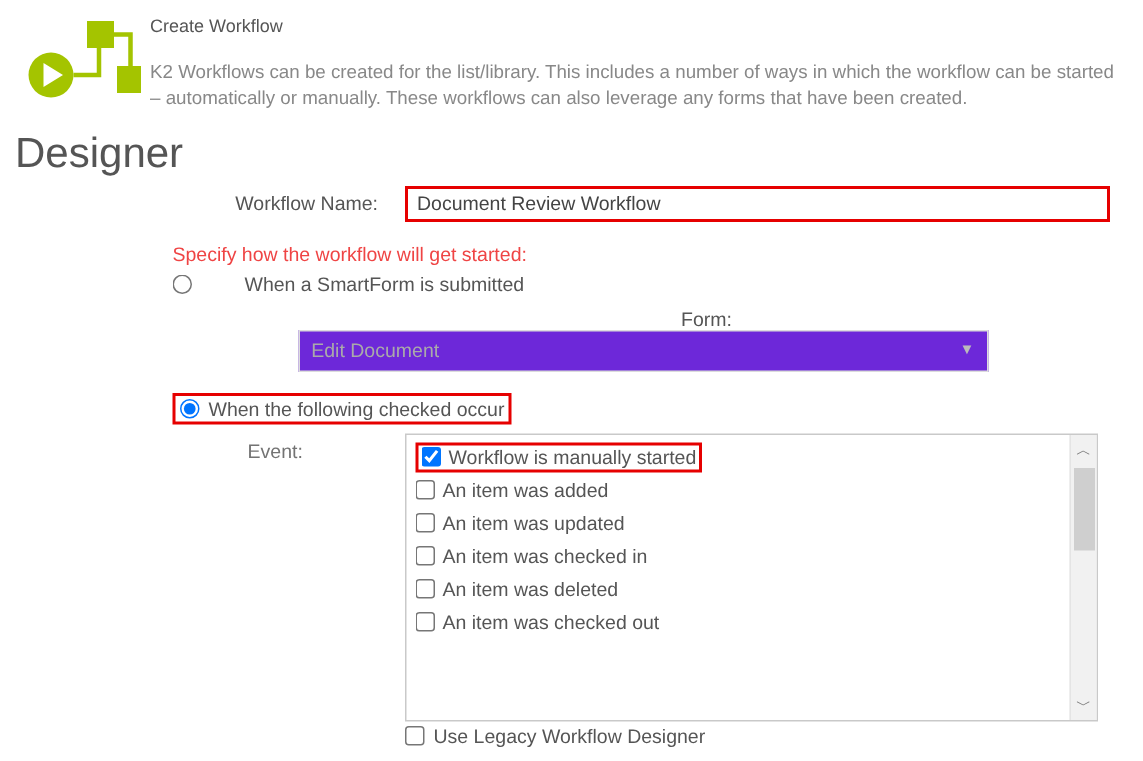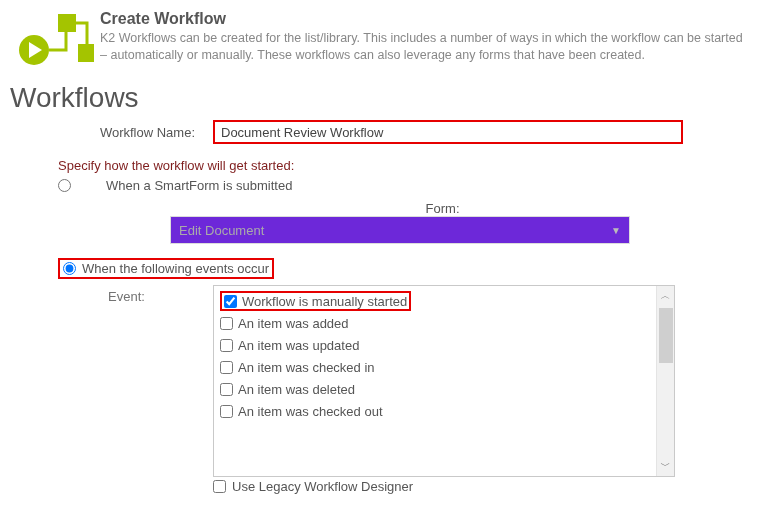--- a/index.html
+++ b/index.html
@@ -9,43 +9,43 @@
     color: #444;
     background: #fff;
     width: 762px;
     height: 507px;
     overflow: hidden;
     position: relative;
   }
   .header-row { display: flex; align-items: flex-start; padding: 8px 10px 0 10px; }
   .icon-box { width: 90px; flex-shrink: 0; display: flex; justify-content: center; }
   .header-text { flex: 1; padding-top: 2px; }
-  .header-title { font-size: 16px; color: #555; margin-bottom: 2px; font-weight: 700; }
+  .header-title { font-size: 12px; color: #555; margin-bottom: 16px; font-weight: 400; }
   .header-desc { font-size: 12.5px; color: #888; line-height: 1.35; }
   .section-title {
     font-size: 28px;
     font-weight: 300;
     color: #555;
     padding: 12px 0 6px 10px;
   }
-  .form-area { padding-left: 58px; padding-right: 20px; }
+  .form-area { padding-left: 115px; padding-right: 20px; }
   .row { display: flex; align-items: center; margin-bottom: 8px; }
   .label-col { width: 155px; text-align: right; padding-right: 18px; color: #555; font-size: 13px; }
   .field-col { flex: 1; }
   .text-input {
     width: 470px;
     height: 24px;
     border: 1px solid #c9c9c9;
     padding: 2px 6px;
     font-size: 13px;
     color: #444;
     font-family: inherit;
   }
   .red-box { border: 2px solid #e60000 !important; }
-  .spec-text { color: #7f1d1d; margin: 14px 0 2px 0; font-size: 13px; }
+  .spec-text { color: #ef4444; margin: 14px 0 2px 0; font-size: 13px; }
   .radio-row { display: flex; align-items: center; margin: 5px 0 8px 0; color: #555; gap: 29px; }
   .radio-row input[type=radio]{ margin-right: 6px; }
   .form-dropdown {
     width: 460px;
     height: 28px;
     border: 1px solid #dcdcdc;
     background: #6d28d9;
     color: #aaa;
     display: flex;
     align-items: center;
@@ -92,21 +92,21 @@
       <path d="M 33 42 L 50 42 L 50 24" stroke="#a4c400" stroke-width="3" fill="none"></path>
       <path d="M 60 15 L 71 15 L 71 36" stroke="#a4c400" stroke-width="3" fill="none"></path>
     </svg>
   </div>
   <div class="header-text">
     <div class="header-title">Create Workflow</div>
     <div class="header-desc">K2 Workflows can be created for the list/library.  This includes a number of ways in which the workflow can be started – automatically or manually.  These workflows can also leverage any forms that have been created.</div>
   </div>
 </div>
 
-<div class="section-title">Workflows</div>
+<div class="section-title">Designer</div>
 
 <div class="form-area">
   <div class="row">
     <div class="label-col">Workflow Name:</div>
     <div class="field-col">
       <input type="text" class="text-input red-box" value="Document Review Workflow" style="">
     </div>
   </div>
 
   <div class="spec-text">Specify how the workflow will get started:</div>
@@ -122,21 +122,21 @@
       <div class="form-dropdown">
         <span>Edit Document</span>
         <span class="chev">▼</span>
       </div>
     </div>
   </div>
 
   <div class="radio-row" style="margin-bottom:4px;">
     <span class="red-outline-radio">
       <input type="radio" name="start" checked="" style="">
-      <span>When the following events occur</span>
+      <span>When the following checked occur</span>
     </span>
   </div>
 
   <div class="events-row">
     <div class="events-label">Event:</div>
     <div class="events-box">
       <div class="events-list" id="events-list">
           <div class="event-item">
             <span class="red-outline-opt" style="display: inline-flex; align-items: center;">
               <input type="checkbox" checked="" style="">

